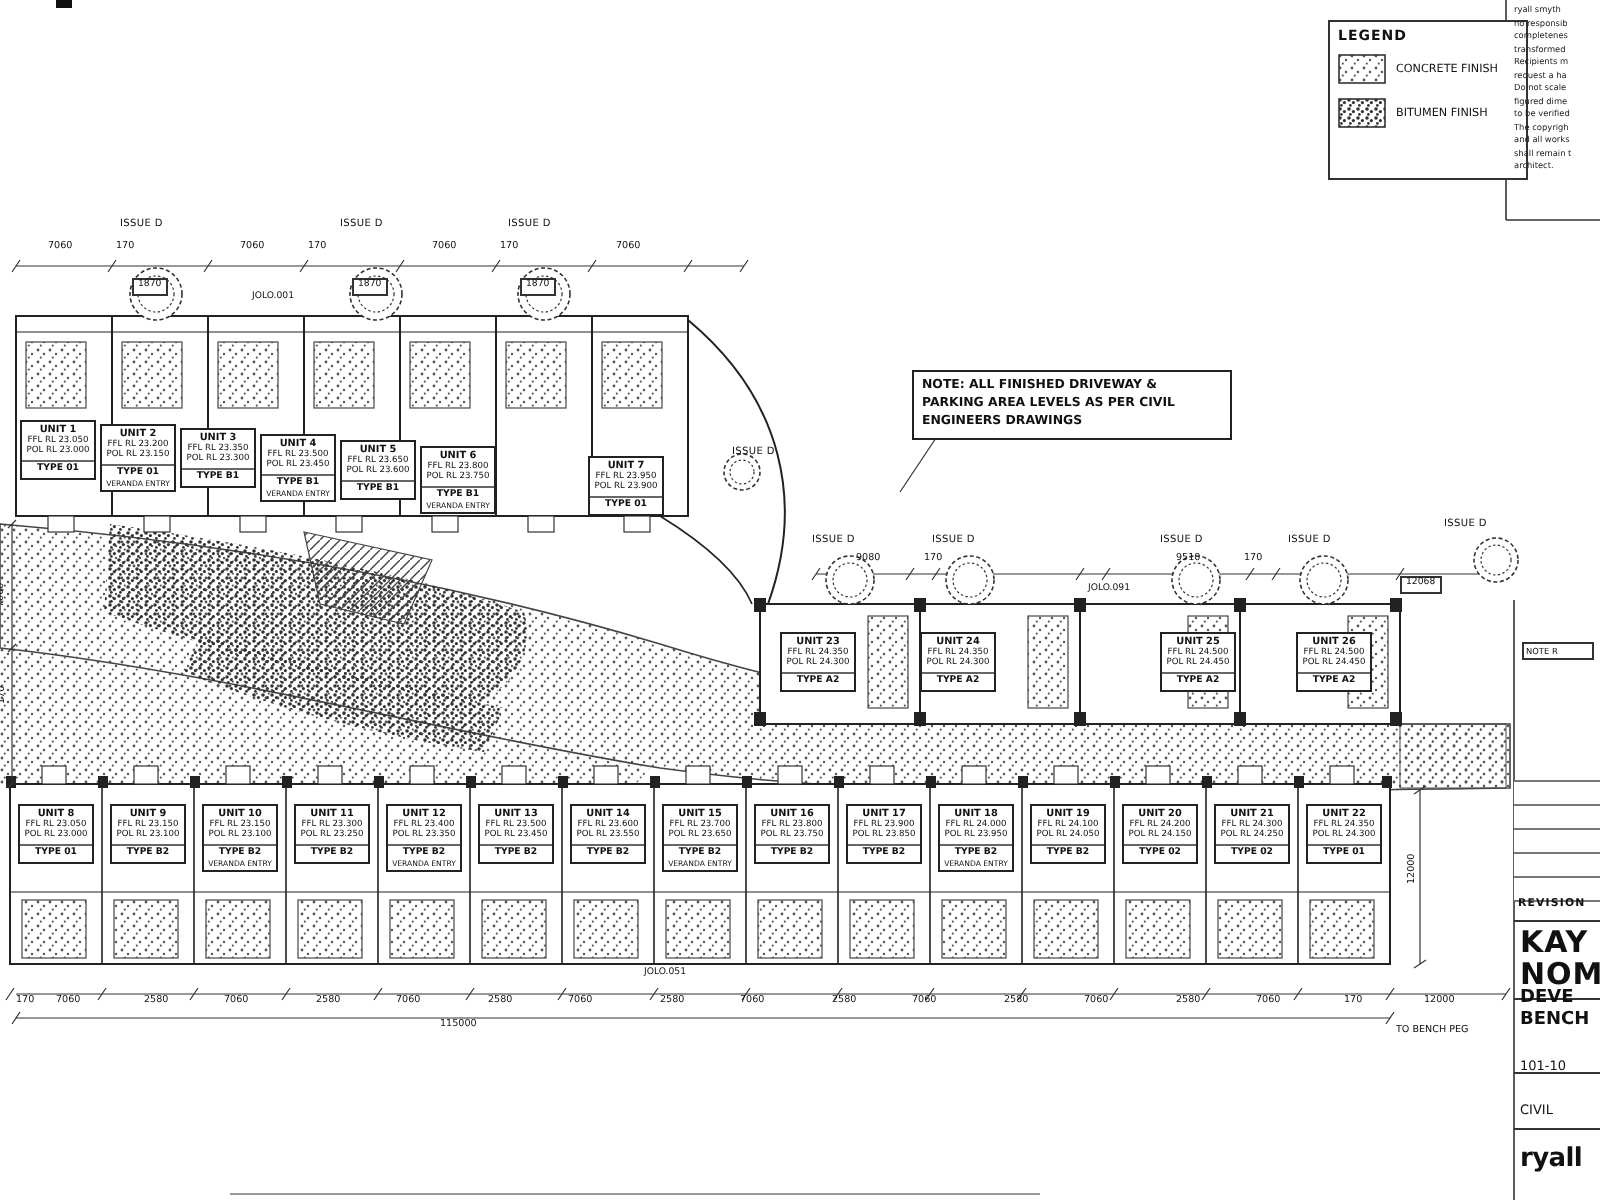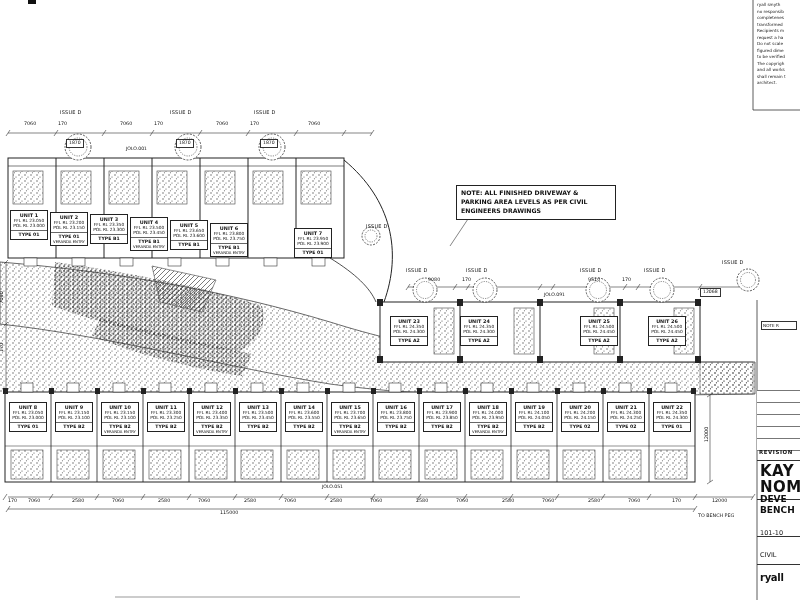--- a/index.html
+++ b/index.html
@@ -26,21 +26,21 @@
   .copyright{position:absolute;left:757px;top:2px;width:42px;z-index:8;font-size:4.2px;line-height:1.55;color:#222;}
   .revtable{position:absolute;left:757px;top:390px;width:43px;border-top:.6px solid #777;background:#fff;z-index:9;}
   .revrow{height:11px;border-bottom:.6px solid #777;font-size:4px;line-height:11px;padding-left:2px;}
   .revlabel{position:absolute;left:759px;top:449px;font-size:5.4px;font-weight:bold;letter-spacing:.6px;z-index:9;}
   .pl{position:absolute;left:760px;font-size:15px;font-weight:bold;line-height:1;letter-spacing:.5px;z-index:9;}
   .pl1{top:464px;}.pl2{top:480px;}
   .dl{position:absolute;left:760px;font-size:9px;font-weight:600;z-index:9;line-height:1;}
   .dl1{top:506px;}.dl2{top:495px;}
   .al{position:absolute;left:760px;font-size:6.5px;z-index:9;line-height:1;}
   .al1{top:530px;}.al2{top:552px;}
-  .brand{position:absolute;left:760px;top:572px;font-size:10px;font-weight:800;letter-spacing:-.3px;z-index:9;}
+  .brand{position:absolute;left:760px;top:572px;font-size:13px;font-weight:800;letter-spacing:-.3px;z-index:9;}
   .sidenote{position:absolute;left:761px;top:321px;width:32px;border:.6px solid #333;font-size:4.2px;padding:1px;background:#fff;z-index:9;}
   .tbline{position:absolute;left:757px;width:43px;border-top:.8px solid #333;z-index:9;}
 </style>
 </head>
 <body>
 
 <div class="canvas">
 
   
   <svg class="base" width="800" height="600" viewBox="0 0 800 600">
@@ -459,20 +459,35 @@
   <div class="refcode" style="left: 126px; top: 146px;">JOLO.001</div><div class="refcode" style="left: 544px; top: 292px;">JOLO.091</div><div class="refcode" style="left: 322px; top: 484px;">JOLO.051</div></div>
 
   
   <div class="notebox">
     <div>NOTE:  ALL FINISHED DRIVEWAY &amp;</div>
     <div>PARKING AREA LEVELS AS PER CIVIL</div>
     <div>ENGINEERS DRAWINGS</div>
   </div>
 
   
+  <div class="legend">
+    <div class="legend-title">LEGEND</div>
+    <div class="legend-row">
+      <svg width="24" height="15">
+          <rect x="0.5" y="0.5" width="23" height="14" fill="url(#pc)" stroke="#333" stroke-width="0.8"></rect>
+        </svg>
+      <span>CONCRETE FINISH</span>
+    </div>
+    <div class="legend-row">
+      <svg width="24" height="15">
+          <rect x="0.5" y="0.5" width="23" height="14" fill="url(#pb)" stroke="#333" stroke-width="0.8"></rect>
+        </svg>
+      <span>BITUMEN FINISH</span>
+    </div>
+  </div>
 
   
   <div class="copyright">
 
   <div>ryall smyth</div>
       <div>no responsib</div>
       <div>completenes</div>
       <div>transformed</div>
       <div>Recipients m</div>
       <div>request a ha</div>

